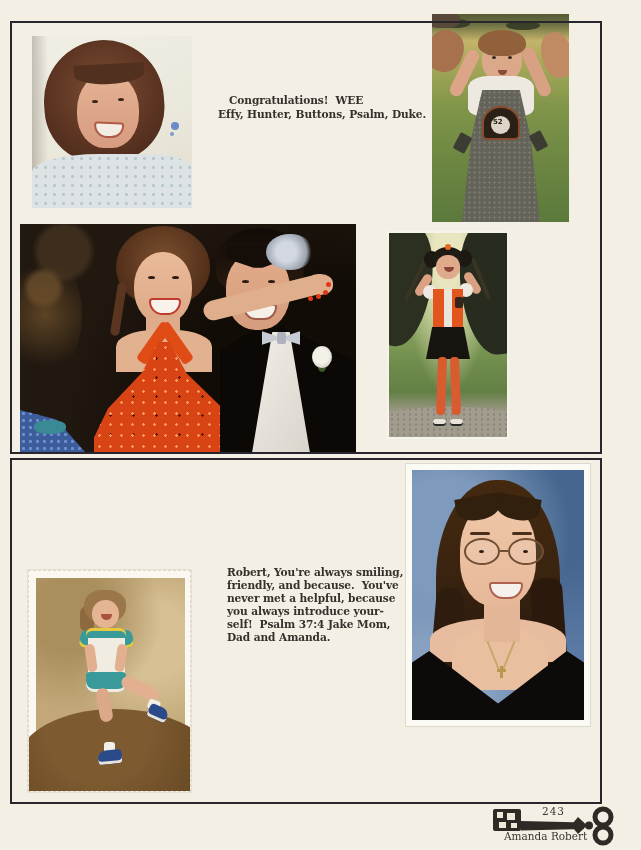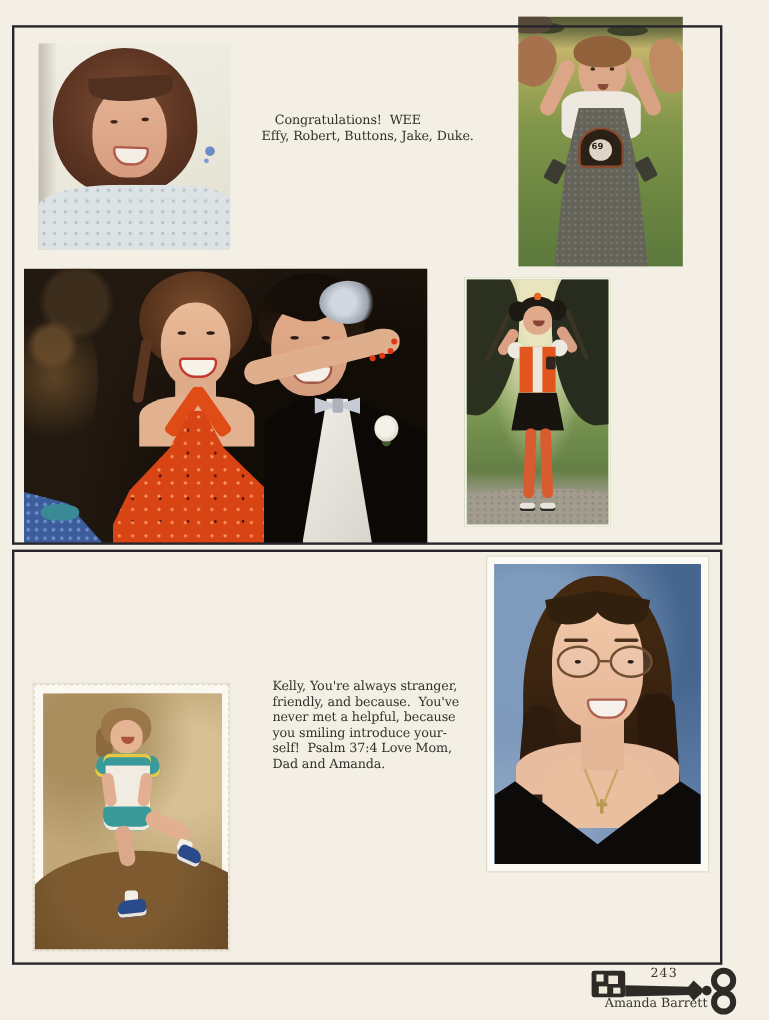--- a/index.html
+++ b/index.html
@@ -190,21 +190,21 @@
        clip-path:polygon(0 30%,10% 16%,50% 80%,90% 16%,100% 30%,100% 100%,0 100%);}
   .p6-chainL{left:80px;top:170px;width:2px;height:30px;background:#c8a868;transform:rotate(-22deg);}
   .p6-chainR{left:96px;top:170px;width:2px;height:30px;background:#c8a868;transform:rotate(22deg);}
   .p6-crossV{left:88px;top:196px;width:3px;height:12px;background:#b89850;}
   .p6-crossH{left:85px;top:199px;width:9px;height:3px;background:#b89850;}
 
   
   .dedication{position:absolute;z-index:4;color:#33312c;font-size:10.6px;letter-spacing:-0.1px;}
   .ded-top{left:218px;top:93px;line-height:14px;}
   .ded-bottom{left:227px;top:566px;line-height:12.9px;}
-  .line{white-space:pre;}
+  .line{white-space:pre;font-weight:bold;}
   .indent{padding-left:11px;}
 
   
   .footer{position:absolute;left:486px;top:802px;width:140px;height:48px;z-index:6;}
   .page-num{position:absolute;left:56px;top:3px;font-size:10.5px;color:#3a3530;letter-spacing:1px;}
   .owner{position:absolute;left:18px;top:28px;font-size:10.5px;color:#3a3530;}
   .keysvg{position:absolute;left:0;top:0;width:140px;height:48px;}
 </style>
 </head>
 <body>
@@ -233,21 +233,21 @@
     <div class="abs p2-armR"></div>
     <div class="abs p2-head"></div>
     <div class="abs p2-hair"></div>
     <div class="abs p2-eye" style="left:60px;top:42px;"></div>
     <div class="abs p2-eye" style="left:76px;top:42px;"></div>
     <div class="abs p2-mouth"></div>
     <div class="abs p2-blouse"></div>
     <div class="abs p2-jumper"></div>
     <div class="abs p2-patch">
       <div class="abs p2-helmet"></div>
-      <div class="abs p2-num">69</div>
+      <div class="abs p2-num">52</div>
     </div>
     <div class="abs p2-tie" style="left:24px;top:120px;transform:rotate(28deg);"></div>
     <div class="abs p2-tie" style="left:100px;top:118px;transform:rotate(-28deg);"></div>
   </div>
 
   <div class="photo ph3">
     <div class="abs p3-goldblur"></div>
     <div class="abs p3-bluedress"></div>
     <div class="abs p3-teal"></div>
     <div class="abs p3-ghair"></div>
@@ -355,29 +355,29 @@
       <div class="abs p6-crossV"></div>
       <div class="abs p6-crossH"></div>
     </div>
   </div>
 
   <div class="frame frame-upper"></div>
   <div class="frame frame-lower"></div>
 
   <div class="dedication ded-top">
     <div class="line indent">Congratulations!  WEE</div>
-    <div class="line">Effy, Robert, Buttons, Jake, Duke.</div>
+    <div class="line">Effy, Hunter, Buttons, Psalm, Duke.</div>
   </div>
 
   <div class="dedication ded-bottom">
-    <div class="line">Kelly, You're always stranger,</div>
+    <div class="line">Robert, You're always smiling,</div>
     <div class="line">friendly, and because.  You've</div>
     <div class="line">never met a helpful, because</div>
-    <div class="line">you smiling introduce your-</div>
-    <div class="line">self!  Psalm 37:4 Love Mom,</div>
+    <div class="line">you always introduce your-</div>
+    <div class="line">self!  Psalm 37:4 Jake Mom,</div>
     <div class="line">Dad and Amanda.</div>
   </div>
 
   <div class="footer">
     <svg class="keysvg" viewBox="0 0 140 48">
       <g fill="#2e2b26">
         <rect x="7" y="7" width="28" height="22" rx="2"></rect>
         <polygon points="35,19 98,20.5 98,27 35,28.5"></polygon>
         <polygon points="92,15 101,23.5 92,32 85,23.5"></polygon>
         <circle cx="103" cy="23.5" r="4"></circle>
@@ -385,16 +385,16 @@
       <g fill="#efe9da">
         <rect x="11" y="10" width="6" height="6"></rect>
         <rect x="21" y="11" width="8" height="7"></rect>
         <rect x="13" y="20" width="7" height="6"></rect>
         <rect x="25" y="21" width="6" height="5"></rect>
       </g>
       <circle cx="117" cy="15" r="8" fill="none" stroke="#2e2b26" stroke-width="5"></circle>
       <circle cx="117" cy="33" r="8" fill="none" stroke="#2e2b26" stroke-width="5"></circle>
     </svg>
     <span class="page-num">243</span>
-    <span class="owner">Amanda Barrett</span>
+    <span class="owner">Amanda Robert</span>
   </div>
 
 </div>
 
 </body></html>

